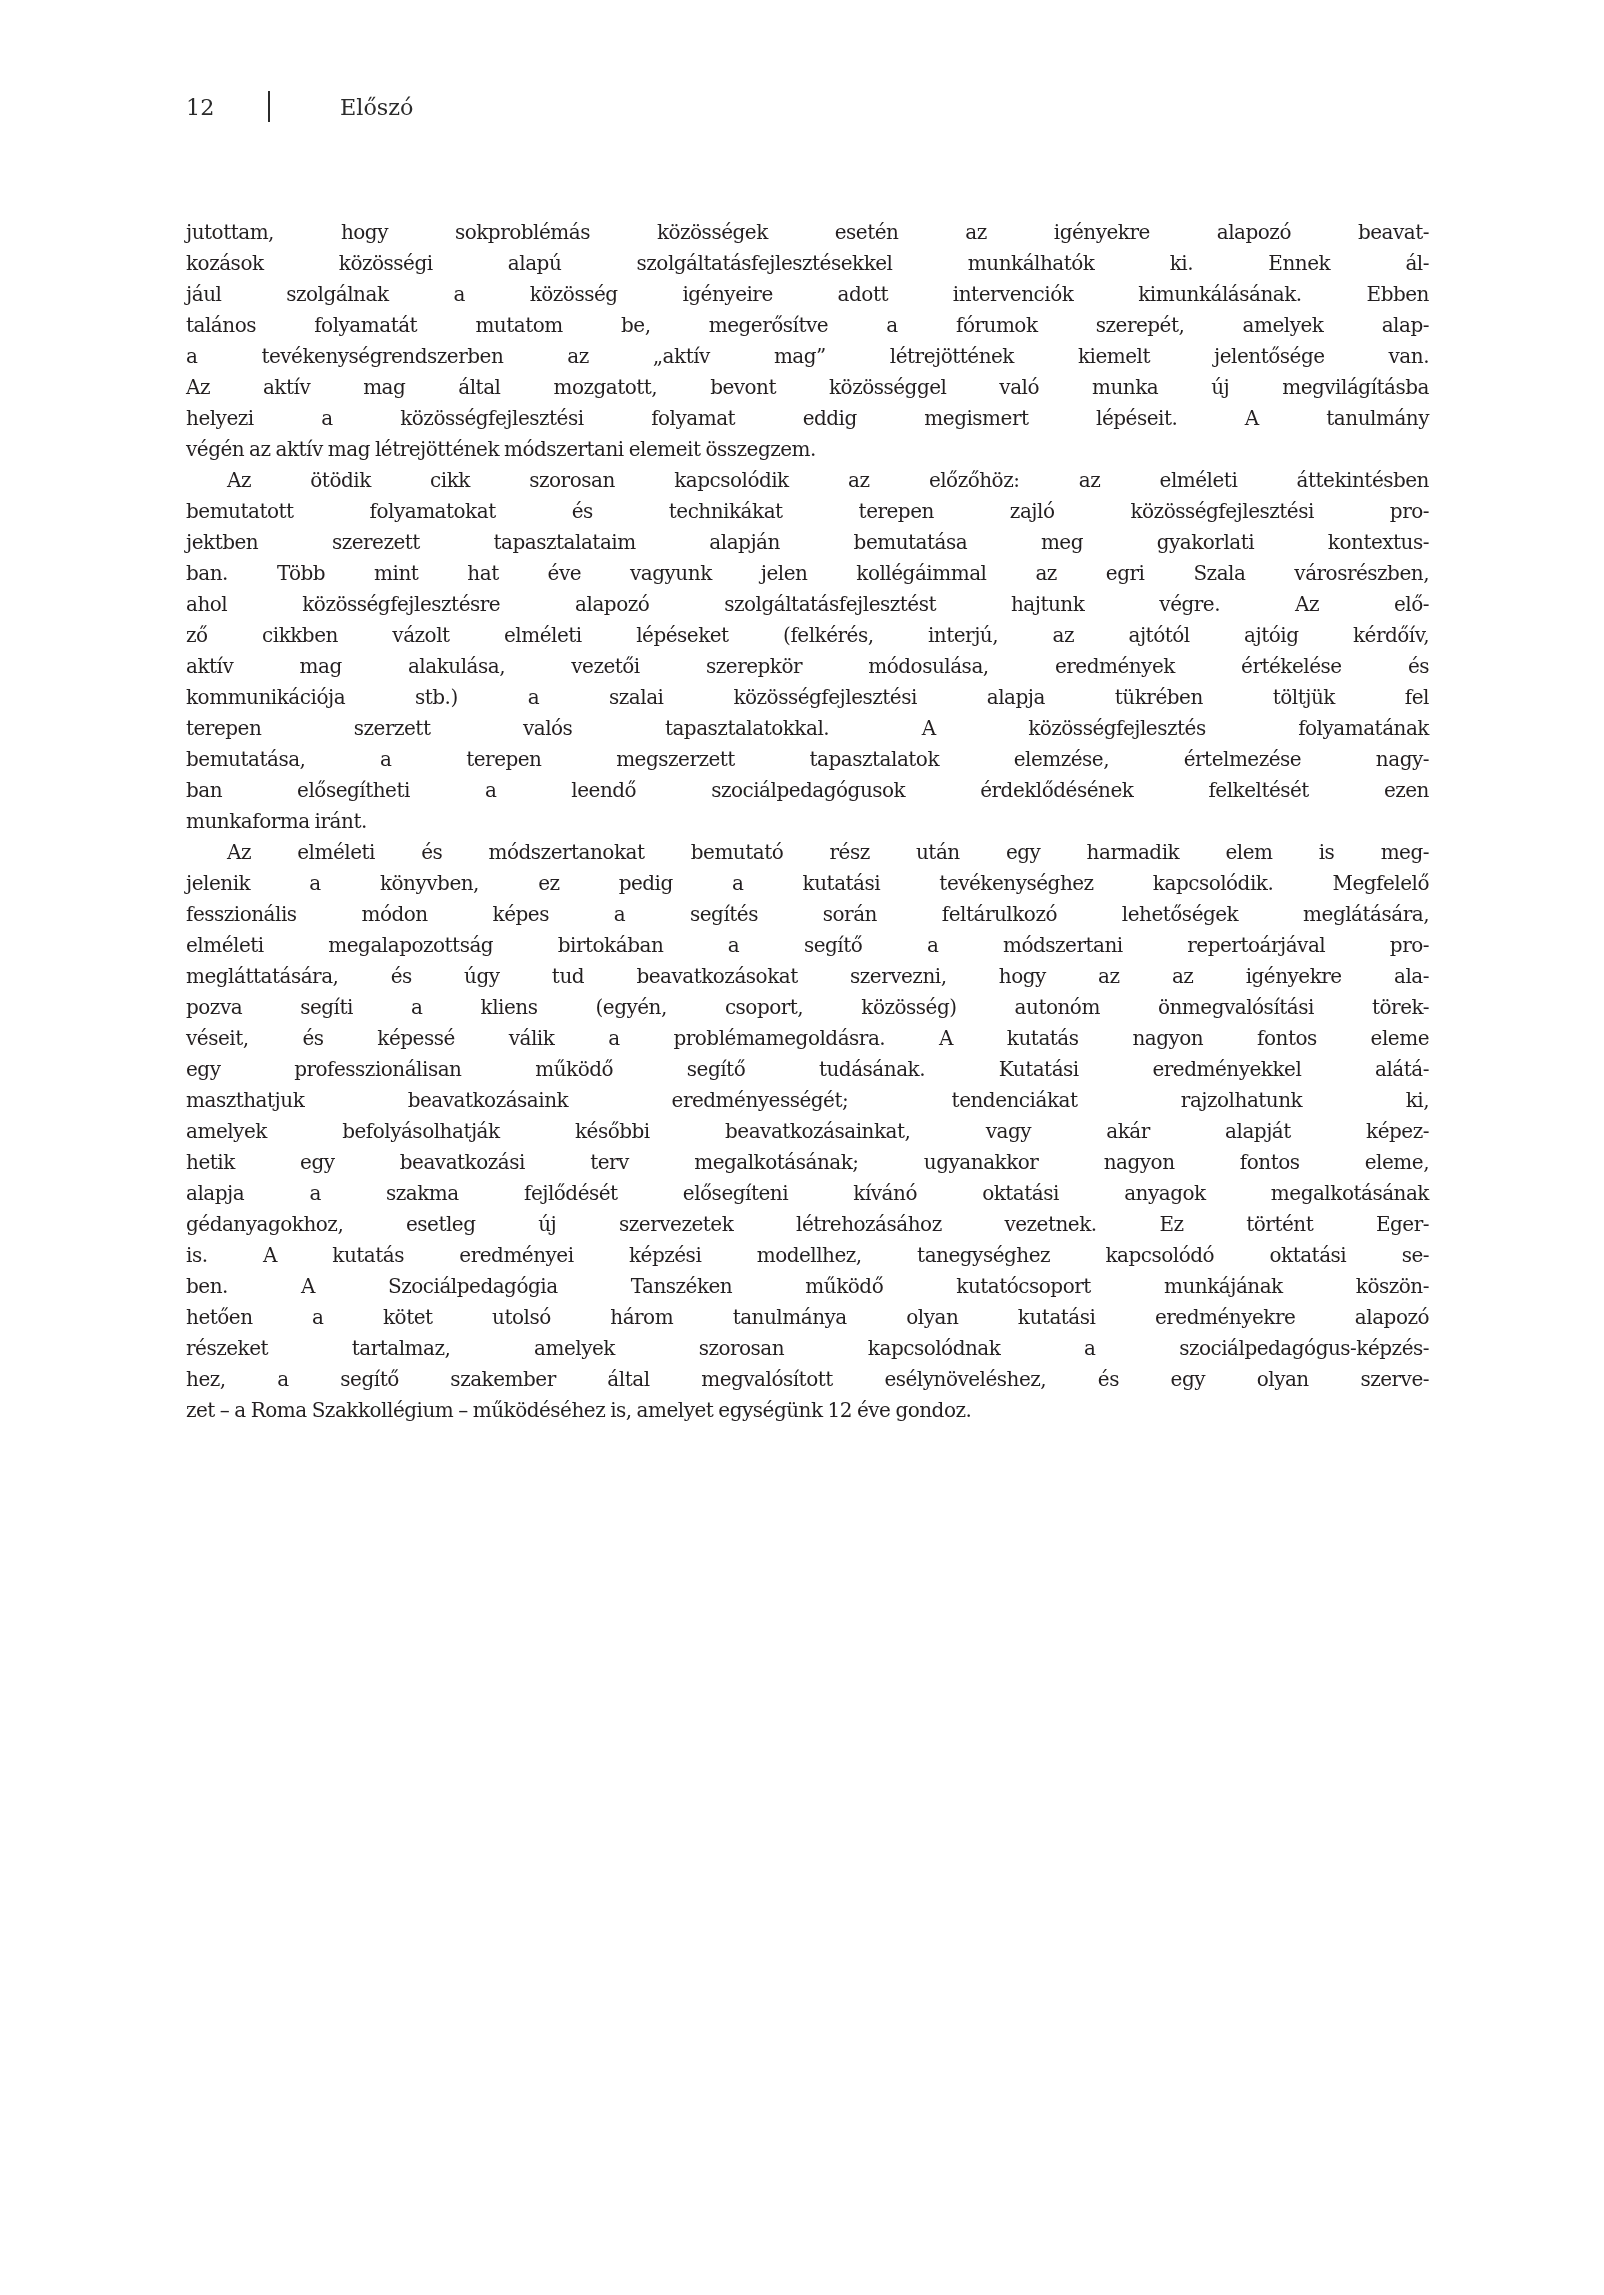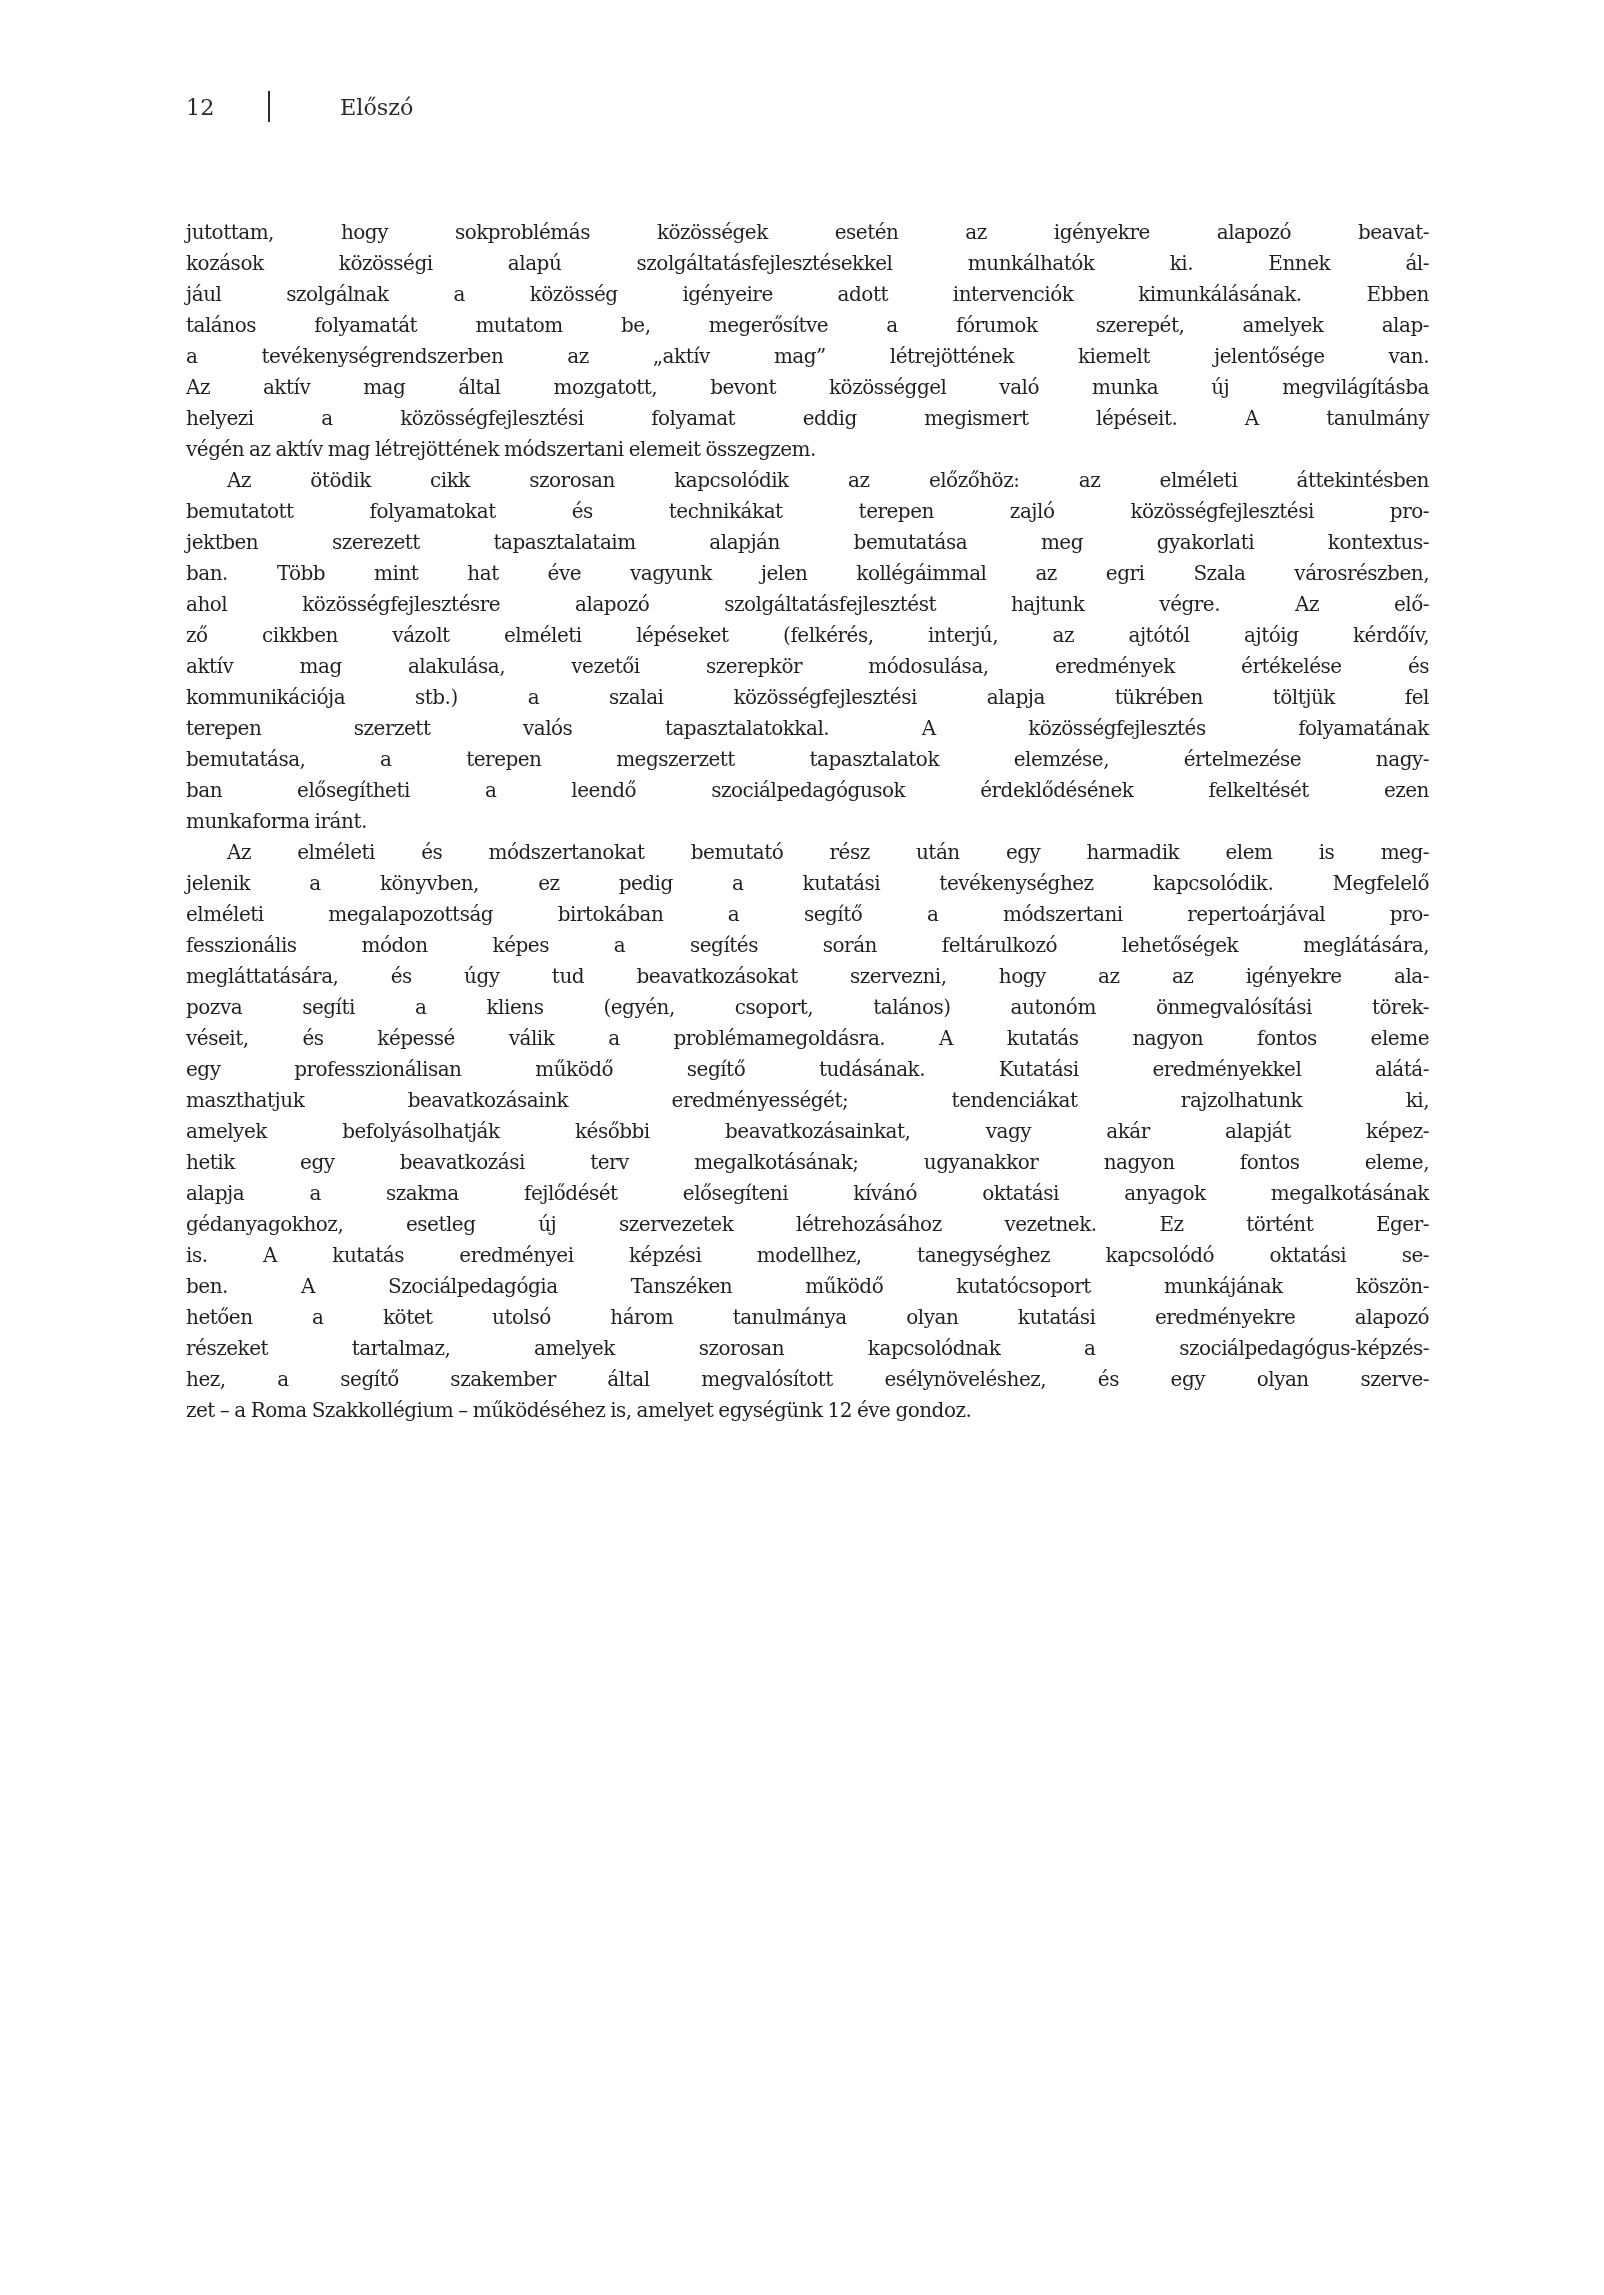--- a/index.html
+++ b/index.html
@@ -55,24 +55,24 @@
         <span class="line">aktív mag alakulása, vezetői szerepkör módosulása, eredmények értékelése és</span>
         <span class="line">kommunikációja stb.) a szalai közösségfejlesztési alapja tükrében töltjük fel</span>
         <span class="line">terepen szerzett valós tapasztalatokkal. A közösségfejlesztés folyamatának</span>
         <span class="line">bemutatása, a terepen megszerzett tapasztalatok elemzése, értelmezése nagy-</span>
         <span class="line">ban elősegítheti a leendő szociálpedagógusok érdeklődésének felkeltését ezen</span>
         <span class="line last">munkaforma iránt.</span>
       </div>
       <div>
         <span class="line indent">Az elméleti és módszertanokat bemutató rész után egy harmadik elem is meg-</span>
         <span class="line">jelenik a könyvben, ez pedig a kutatási tevékenységhez kapcsolódik. Megfelelő</span>
+        <span class="line">fesszionális módon képes a segítés során feltárulkozó lehetőségek meglátására,</span>
         <span class="line">elméleti megalapozottság birtokában a segítő a módszertani repertoárjával pro-</span>
-        <span class="line">fesszionális módon képes a segítés során feltárulkozó lehetőségek meglátására,</span>
         <span class="line">megláttatására, és úgy tud beavatkozásokat szervezni, hogy az az igényekre ala-</span>
-        <span class="line">pozva segíti a kliens (egyén, csoport, talános) autonóm önmegvalósítási törek-</span>
+        <span class="line">pozva segíti a kliens (egyén, csoport, közösség) autonóm önmegvalósítási törek-</span>
         <span class="line">véseit, és képessé válik a problémamegoldásra. A kutatás nagyon fontos eleme</span>
         <span class="line">egy professzionálisan működő segítő tudásának. Kutatási eredményekkel alátá-</span>
         <span class="line">maszthatjuk beavatkozásaink eredményességét; tendenciákat rajzolhatunk ki,</span>
         <span class="line">amelyek befolyásolhatják későbbi beavatkozásainkat, vagy akár alapját képez-</span>
         <span class="line">hetik egy beavatkozási terv megalkotásának; ugyanakkor nagyon fontos eleme,</span>
         <span class="line">alapja a szakma fejlődését elősegíteni kívánó oktatási anyagok megalkotásának</span>
         <span class="line">gédanyagokhoz, esetleg új szervezetek létrehozásához vezetnek. Ez történt Eger-</span>
         <span class="line">is. A kutatás eredményei képzési modellhez, tanegységhez kapcsolódó oktatási se-</span>
         <span class="line">ben. A Szociálpedagógia Tanszéken működő kutatócsoport munkájának köszön-</span>
         <span class="line">hetően a kötet utolsó három tanulmánya olyan kutatási eredményekre alapozó</span>

